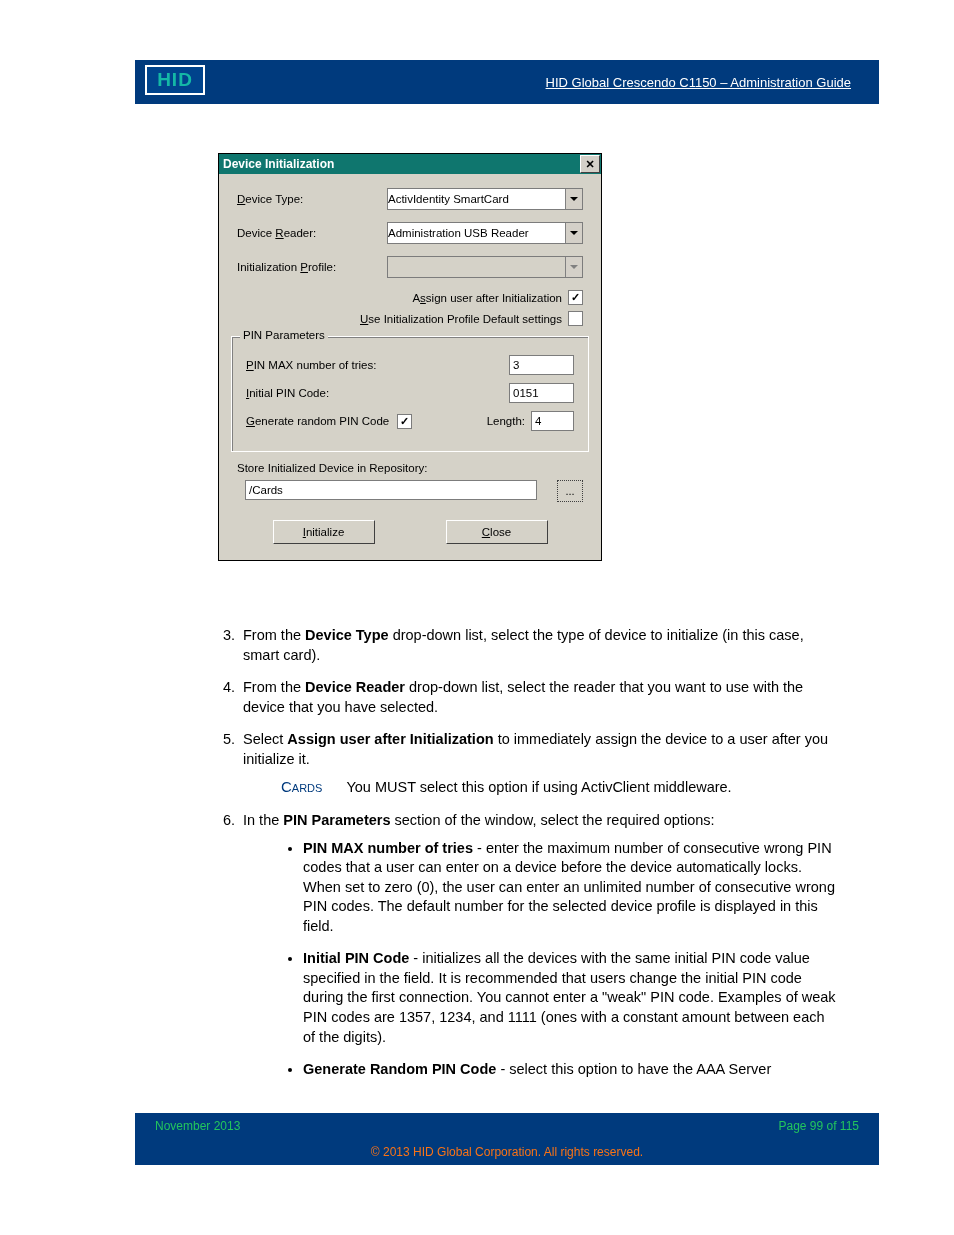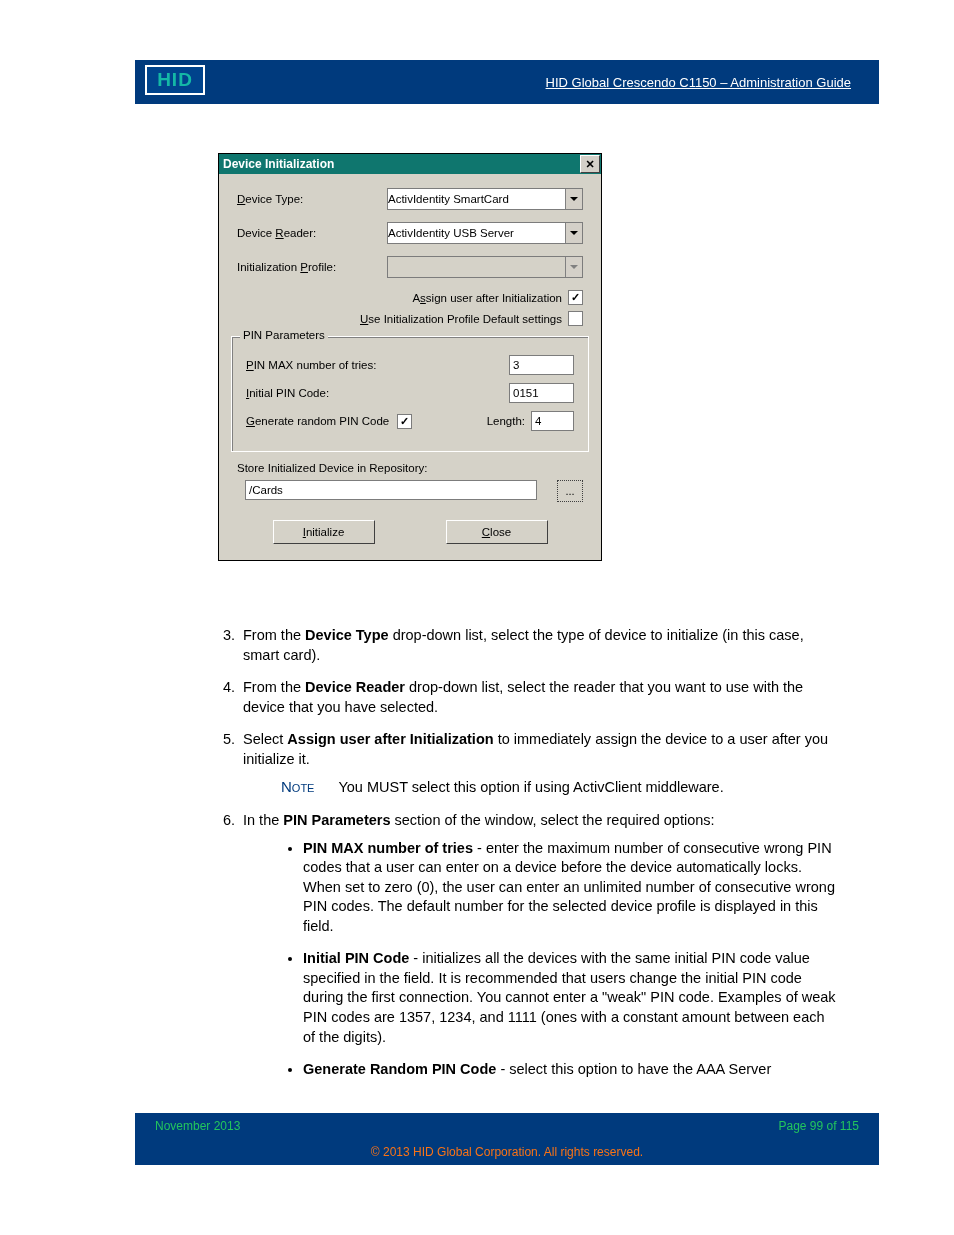--- a/index.html
+++ b/index.html
@@ -284,21 +284,21 @@
         <label><span class="ul">D</span>evice Type:</label>
         <div class="combo">
           <span>ActivIdentity SmartCard</span>
           <div class="arrow"></div>
         </div>
       </div>
 
       <div class="row">
         <label>Device <span class="ul">R</span>eader:</label>
         <div class="combo">
-          <span>ActivIdentity USB Server</span>
+          <span>Administration USB Reader</span>
           <div class="arrow"></div>
         </div>
       </div>
 
       <div class="row">
         <label>Initialization <span class="ul">P</span>rofile:</label>
         <div class="combo disabled">
           <span></span>
           <div class="arrow"></div>
         </div>
@@ -349,21 +349,21 @@
     <ol start="3">
       <li>
         <span>From the </span><b>Device Type</b><span> drop-down list, select the type of device to initialize (in this case, smart card).</span>
       </li>
       <li>
         <span>From the </span><b>Device Reader</b><span> drop-down list, select the reader that you want to use with the device that you have selected.</span>
       </li>
       <li>
         <span>Select </span><b>Assign user after Initialization</b><span> to immediately assign the device to a user after you initialize it.</span>
         <div class="note">
-          <span class="nl">Note</span><span>You MUST select this option if using ActivClient middleware.</span>
+          <span class="nl">Cards</span><span>You MUST select this option if using ActivClient middleware.</span>
         </div>
       </li>
       <li>
         <span>In the </span><b>PIN Parameters</b><span> section of the window, select the required options:</span>
         <ul>
           <li><b>PIN MAX number of tries</b><span> - enter the maximum number of consecutive wrong PIN codes that a user can enter on a device before the device automatically locks. When set to zero (0), the user can enter an unlimited number of consecutive wrong PIN codes. The default number for the selected device profile is displayed in this field.</span></li>
           <li><b>Initial PIN Code</b><span> - initializes all the devices with the same initial PIN code value specified in the field. It is recommended that users change the initial PIN code during the first connection. You cannot enter a "weak" PIN code. Examples of weak PIN codes are 1357, 1234, and 1111 (ones with a constant amount between each of the digits).</span></li>
           <li><b>Generate Random PIN Code</b><span> - select this option to have the AAA Server</span></li>
         </ul>
       </li>

